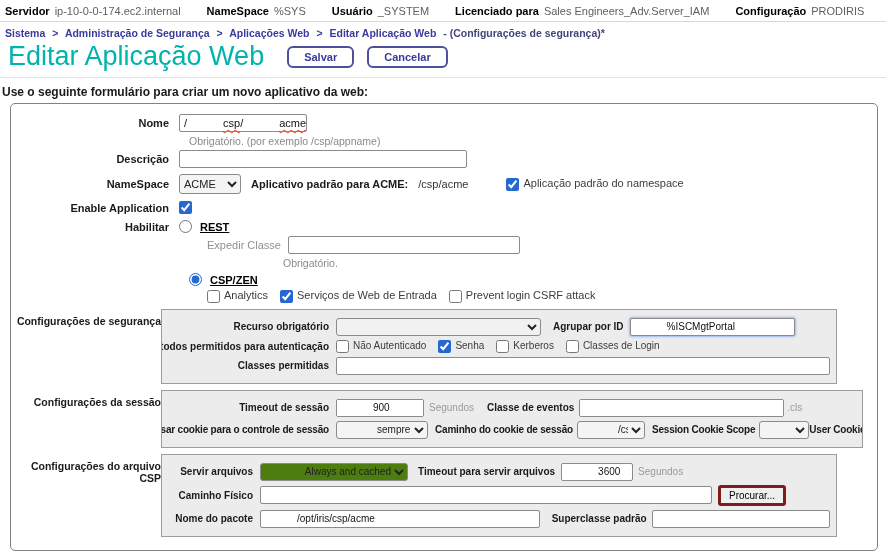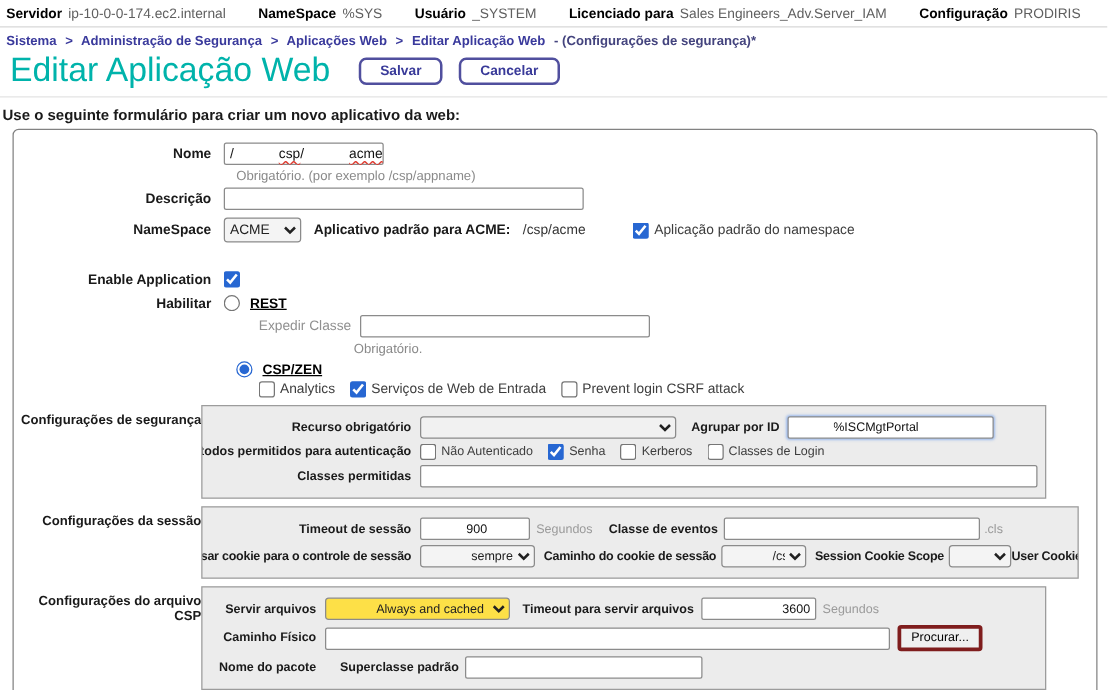--- a/index.html
+++ b/index.html
@@ -128,21 +128,21 @@
   </div>
 
   <div class="row" style="margin-top:6px;">
     <div class="lbl">NameSpace</div>
     <select style="width:62px;"><option>ACME</option></select>
     <span class="bold gap">Aplicativo padrão para ACME:</span>
     <span class="gap" style="color:#333;">/csp/acme</span>
     <span style="margin-left:38px;"><input type="checkbox" class="cb" checked="" style=""><span class="cb-label">Aplicação padrão do namespace</span></span>
   </div>
 
-  <div class="row" style="margin-top:23px;">
+  <div class="row" style="margin-top:7px;">
     <div class="lbl">Enable Application</div>
     <input type="checkbox" class="cb" checked="" style="">
   </div>
 
   <div class="row" style="margin-top:6px;">
     <div class="lbl">Habilitar</div>
     <input type="radio" class="rb" name="apptype" style="">
     <span class="linklike">REST</span>
   </div>
   <div class="row" style="padding-left:196px; margin-top:0;">
@@ -207,32 +207,33 @@
 
       </div>
     </div>
   </div>
 
   <div class="srow">
     <div class="slbl">Configurações do arquivo CSP</div>
     <div class="sbox w-csp mr-csp">
       <div class="irow">
         <div class="ilbl">Servir arquivos</div>
-        <select style="width:148px; background:#fde047;"><option>Always and cached</option></select>
+        <select style="width:148px; background:#4d7c0f;text-align:right;"><option>Always and cached</option></select>
         <span class="bold" style="margin:0 6px 0 10px;">Timeout para servir arquivos</span>
-        <input class="txt" style="width: 92px; text-align: right;" value="3600">
+        <input class="txt" style="width: 72px;" value="3600">
         <span class="unit">Segundos</span>
       </div>
       <div class="irow">
         <div class="ilbl">Caminho Físico</div>
         <input class="txt" style="width: 452px;" value="">
         <button class="mini-btn">Procurar...</button>
       </div>
       <div class="irow">
         <div class="ilbl">Nome do pacote</div>
+        <input class="txt" style="width: 300px;" value="/opt/iris/csp/acme">
         <span class="bold" style="margin:0 5px 0 12px;">Superclasse padrão</span>
         <input class="txt" style="width: 190px;" value="">
       </div>
 
     </div>
   </div>
 
 </div>
 
 </body></html>

